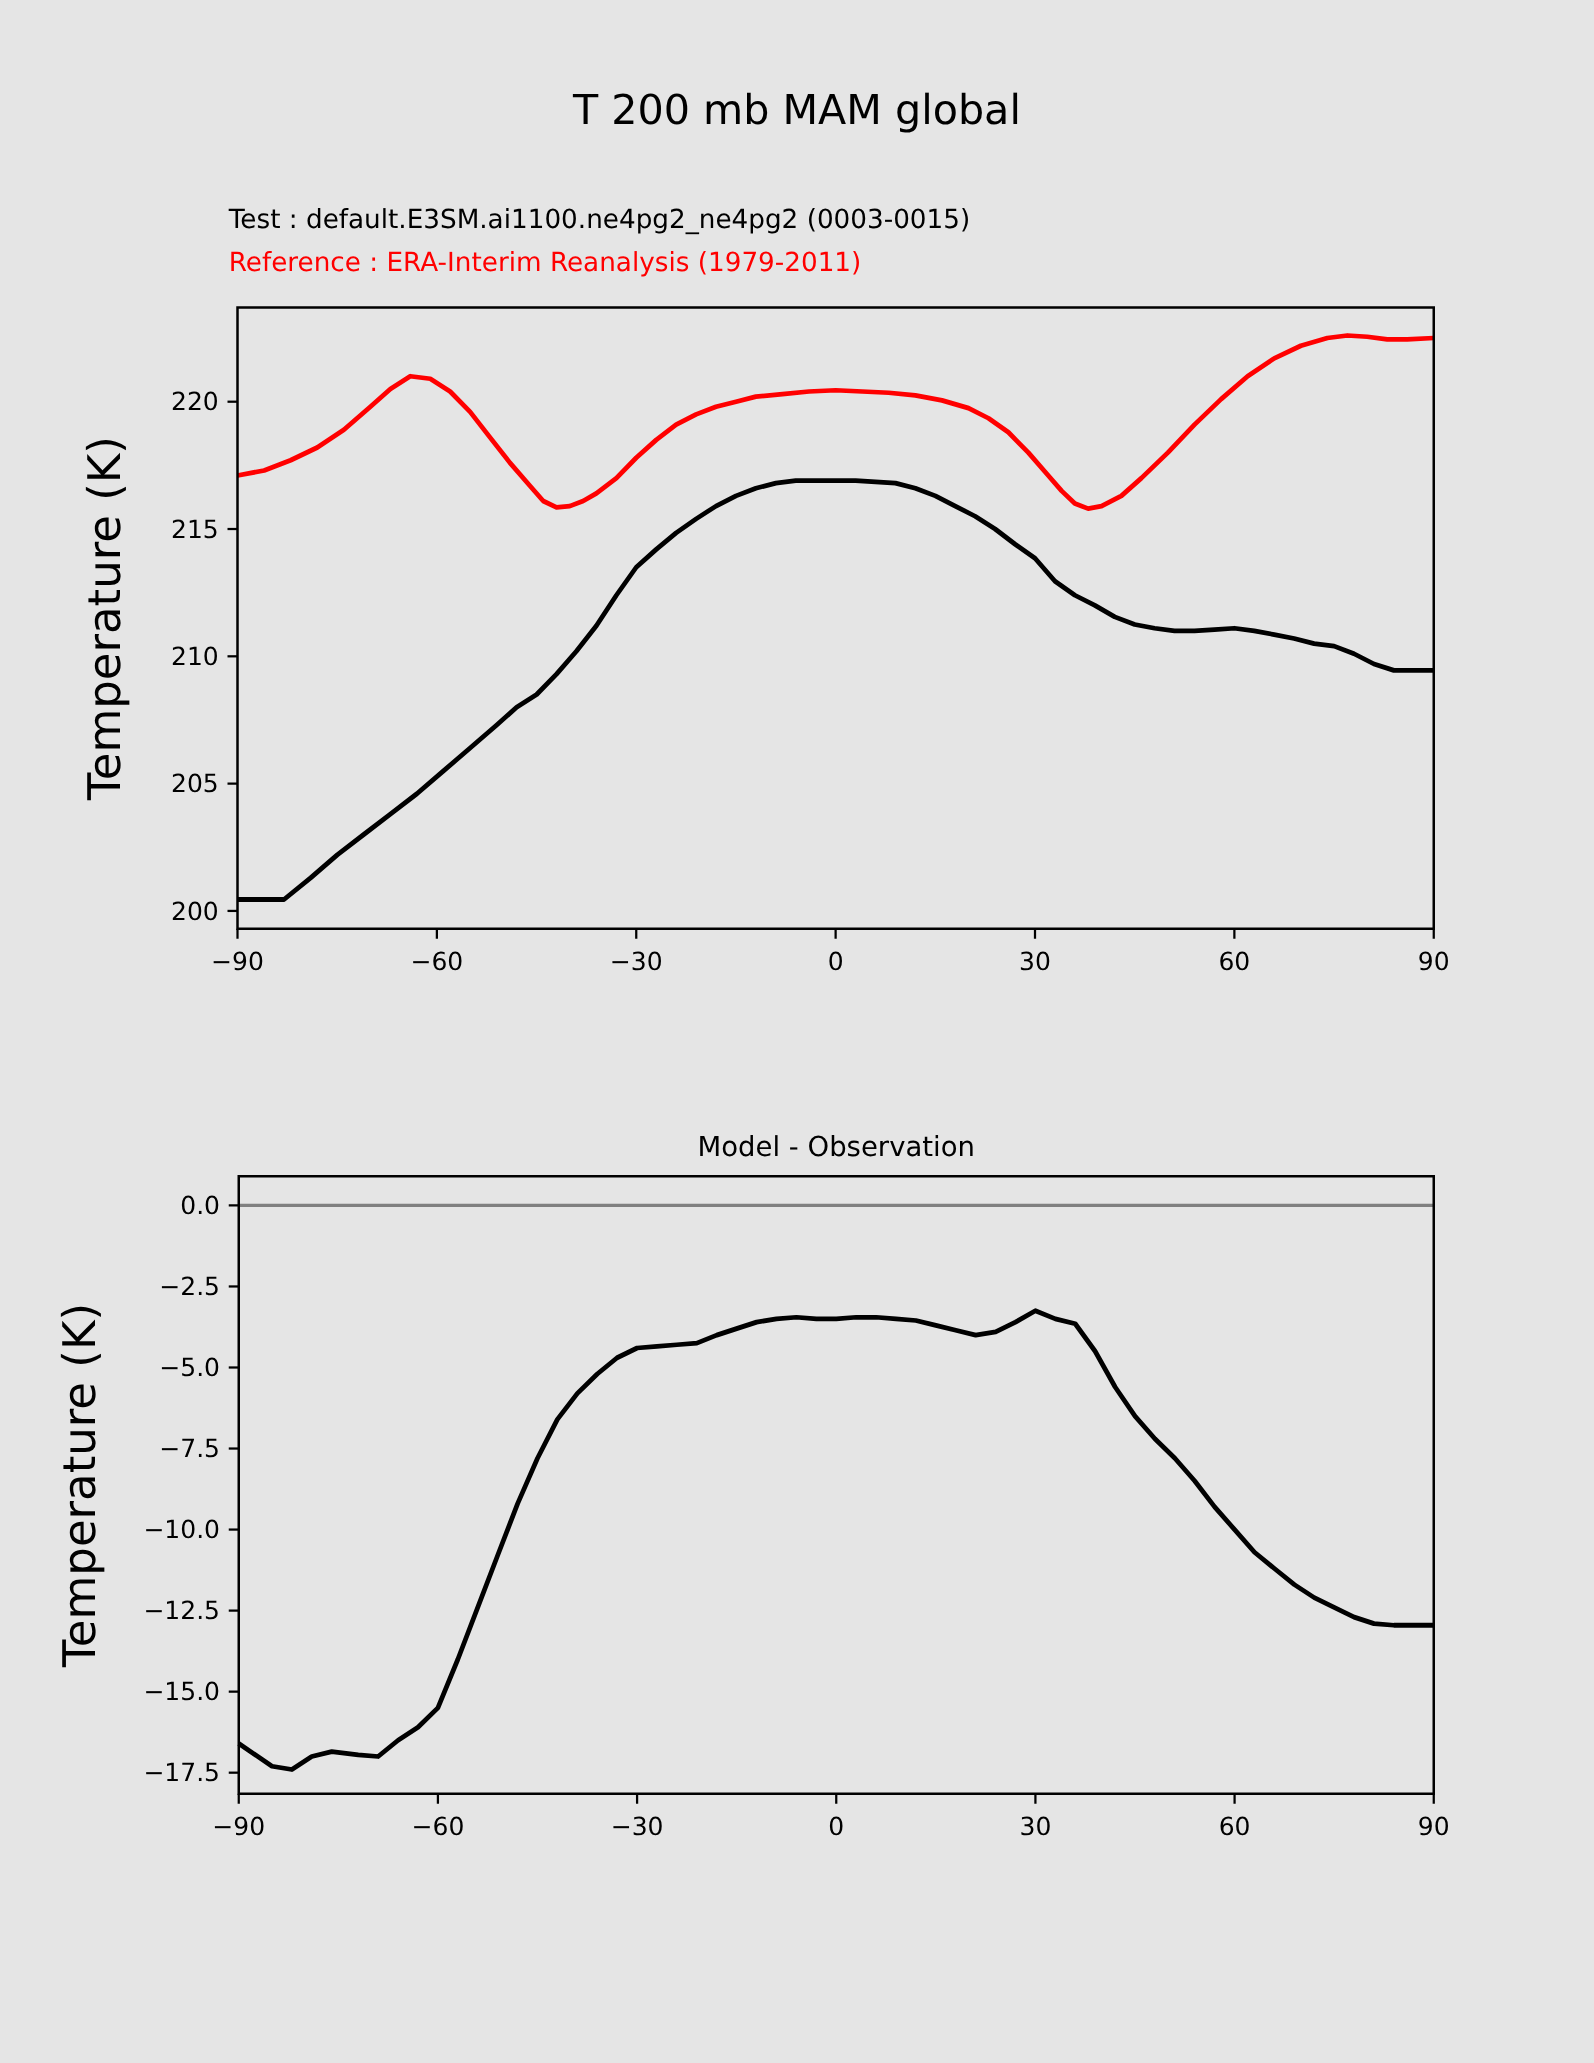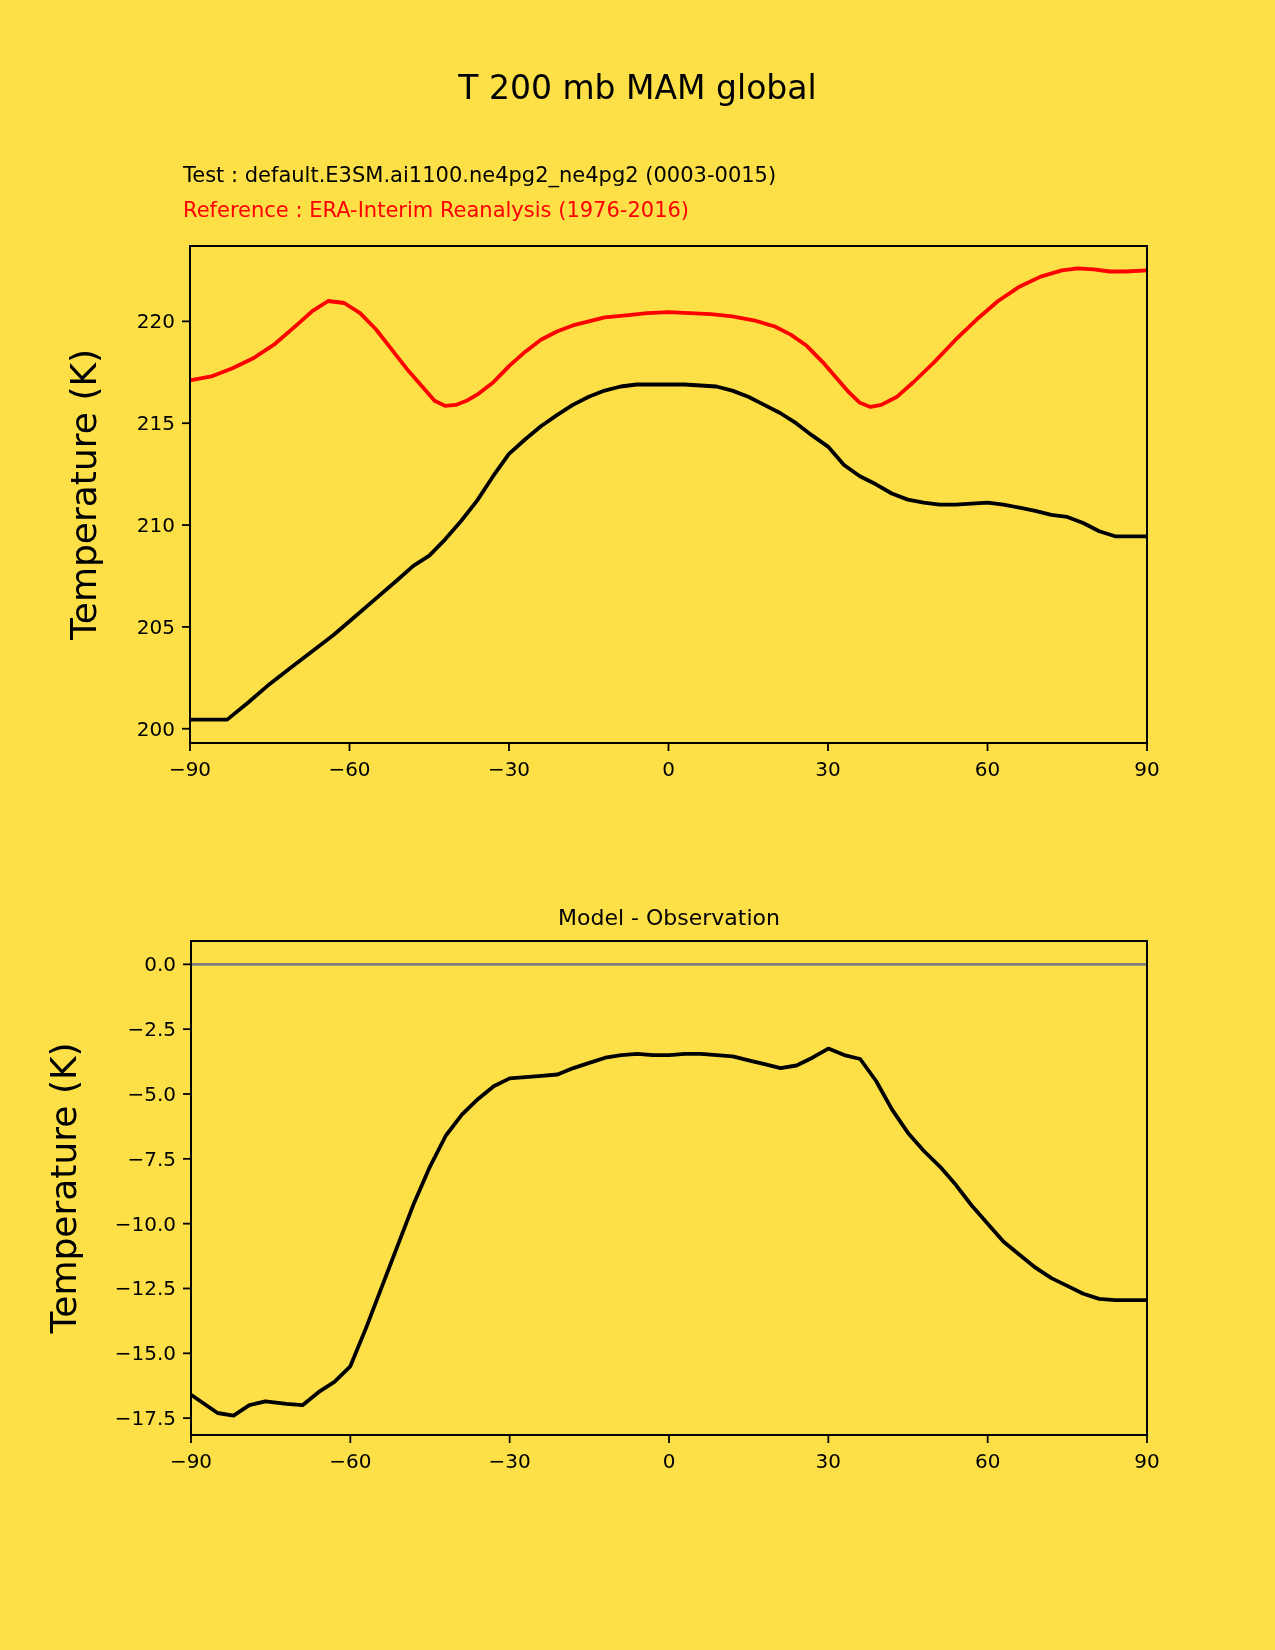--- a/index.html
+++ b/index.html
@@ -1,37 +1,37 @@
 <!DOCTYPE html>
 <html><head>
 <meta charset="utf-8">
 <style>
   html,body{margin:0;padding:0;background:#ffffff;}
-  .fig{position:relative;width:1275px;height:1650px;background:#fde047;overflow:hidden;
+  .fig{position:relative;width:1275px;height:1650px;background:#e5e5e5;overflow:hidden;
        font-family:"DejaVu Sans","Liberation Sans",sans-serif;color:#000;text-decoration:underline;}
   .suptitle{position:absolute;left:0;top:68px;width:1275px;text-align:center;
             font-size:33px;color:#000;}
   .subtitle-block{position:absolute;left:183px;top:158px;}
   .subtitle-line{font-size:21px;line-height:35px;white-space:nowrap;}
   .subtitle-test{color:#000000;}
   .subtitle-ref{color:#ff0000;}
   svg.chart{position:absolute;left:0;}
   svg .tick-label{font-family:"DejaVu Sans","Liberation Sans",sans-serif;font-size:20px;fill:#000;}
   svg .ax-title{font-family:"DejaVu Sans","Liberation Sans",sans-serif;font-size:22px;fill:#000;}
   svg .ax-ylabel{font-family:"DejaVu Sans","Liberation Sans",sans-serif;font-size:36px;fill:#000;}
 </style>
 </head>
 <body>
 
 <div class="fig">
   <div class="suptitle">T 200 mb MAM global</div>
 
   <div class="subtitle-block">
     <div class="subtitle-line subtitle-test">Test : default.E3SM.ai1100.ne4pg2_ne4pg2 (0003-0015)</div>
-    <div class="subtitle-line subtitle-ref">Reference : ERA-Interim Reanalysis (1976-2016)</div>
+    <div class="subtitle-line subtitle-ref">Reference : ERA-Interim Reanalysis (1979-2011)</div>
   </div>
 
   <svg class="chart" width="1275" height="670" viewBox="0 130 1275 670" style="top:130px;">
       <polyline points="190.0,719.6 227.2,719.6 248.5,702.3 269.8,683.9 291.0,667.6 312.3,651.3 333.5,635.0 354.8,616.7 376.1,598.4 397.4,580.0 413.3,565.8 429.3,555.6 445.2,539.3 461.1,521.0 477.1,500.6 493.1,476.2 509.0,453.8 525.0,439.5 540.9,426.3 556.9,415.1 572.8,404.9 588.8,396.7 604.7,390.6 620.7,386.5 636.6,384.5 652.5,384.5 668.5,384.5 684.5,384.5 700.4,385.5 716.4,386.5 732.3,390.6 748.3,396.7 764.2,404.9 780.1,413.0 796.1,423.2 812.1,435.4 828.0,446.6 844.0,465.0 859.9,476.2 875.9,484.3 891.8,493.5 907.8,499.6 923.7,502.6 939.6,504.7 955.6,504.7 971.5,503.7 987.5,502.6 1003.4,504.7 1019.4,507.7 1035.3,510.8 1051.3,514.9 1067.3,516.9 1083.2,523.0 1099.2,531.2 1115.1,536.3 1131.0,536.3 1147.0,536.3" fill="none" stroke="#000000" stroke-width="3.8" stroke-linejoin="round"></polyline>
       <polyline points="190.0,380.4 211.3,376.4 232.5,368.2 253.8,358.0 275.1,343.8 296.3,325.4 312.3,311.2 328.2,301.0 344.2,303.0 360.1,313.2 376.1,329.5 392.0,349.9 408.0,370.3 423.9,388.6 434.6,400.8 445.2,405.9 455.8,404.9 466.5,400.8 477.1,394.7 493.1,382.5 509.0,366.2 525.0,351.9 540.9,339.7 556.9,331.5 572.8,325.4 588.8,321.4 604.7,317.3 626.0,315.3 647.2,313.2 668.5,312.2 689.8,313.2 711.0,314.2 732.3,316.3 753.6,320.3 774.8,326.5 790.8,334.6 806.7,345.8 822.7,362.1 838.6,380.4 849.3,392.7 859.9,402.8 870.5,406.9 881.2,404.9 897.1,396.7 913.1,382.5 934.3,362.1 955.6,339.7 976.9,319.3 998.1,301.0 1019.4,286.7 1040.7,276.6 1061.9,270.4 1077.9,268.4 1093.8,269.4 1109.8,271.5 1125.7,271.5 1147.0,270.4" fill="none" stroke="#ff0000" stroke-width="3.8" stroke-linejoin="round"></polyline>
       <rect x="190" y="246" width="957" height="497" fill="none" stroke="#000000" stroke-width="2"></rect>
       <line x1="190" x2="190" y1="743" y2="751" stroke="#000000" stroke-width="1.8"></line>
       <text x="190" y="776" text-anchor="middle" class="tick-label">−90</text>
       <line x1="349.5" x2="349.5" y1="743" y2="751" stroke="#000000" stroke-width="1.8"></line>
       <text x="349.5" y="776" text-anchor="middle" class="tick-label">−60</text>

